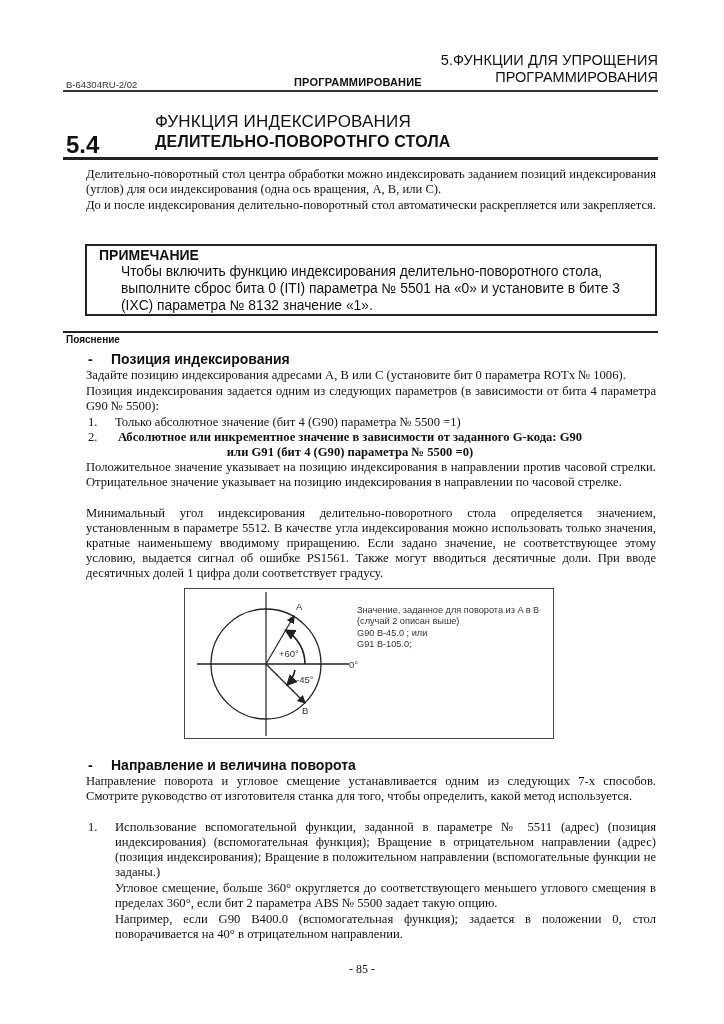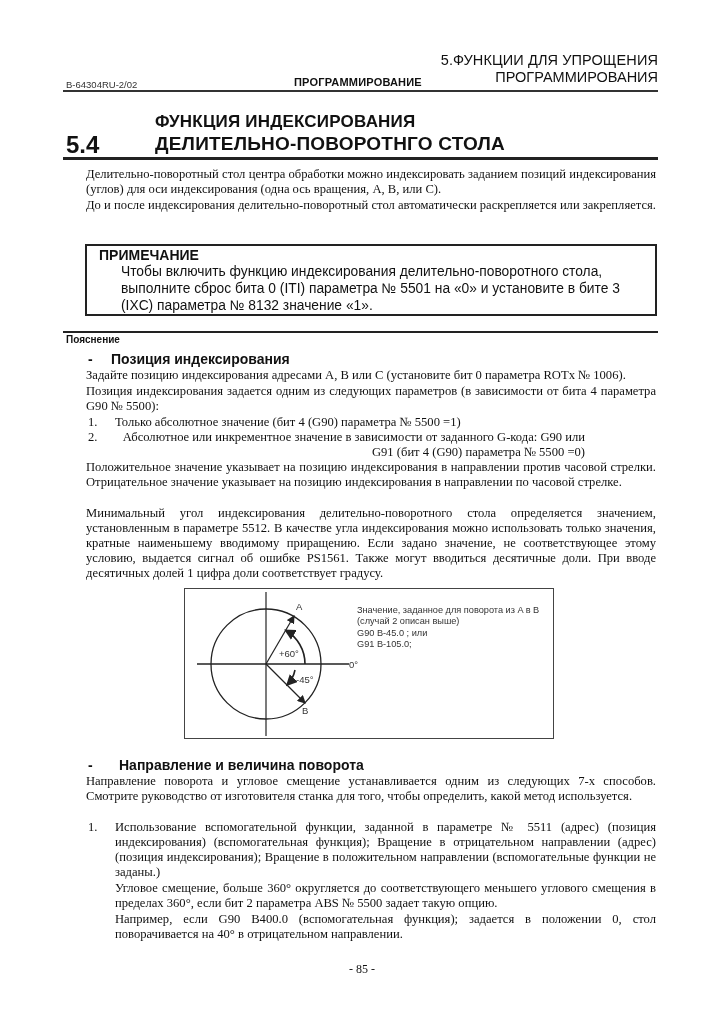--- a/index.html
+++ b/index.html
@@ -10,22 +10,22 @@
 
   
   .hdr-right1 { right: 66px; top: 52px; font-size: 14.5px; letter-spacing: 0.1px; text-align: center; }
   .hdr-right2 { right: 66px; top: 69px; font-size: 14.5px; }
   .hdr-code { left: 66px; top: 79px; font-size: 9.5px; color: #333; }
   .hdr-mid { left: 294px; top: 76px; font-size: 11px; font-weight: bold; letter-spacing: 0.2px; }
   .hdr-rule { left: 63px; top: 90px; width: 595px; height: 2px; background: #333; }
 
   
   .sec-num { left: 66px; top: 107px; font-size: 24px; font-weight: bold; margin-top: 24px; }
-  .sec-title1 { left: 155px; top: 112px; font-size: 17px; font-weight: bold; letter-spacing: 0.2px; text-align: right; }
-  .sec-title2 { left: 155px; top: 133px; font-size: 19px; font-weight: bold; letter-spacing: 0.2px; }
+  .sec-title1 { left: 155px; top: 112px; font-size: 17px; font-weight: normal; letter-spacing: 0.2px; text-align: right; }
+  .sec-title2 { left: 155px; top: 133px; font-size: 16px; font-weight: bold; letter-spacing: 0.2px; }
   .sec-rule { left: 63px; top: 157px; width: 595px; height: 3px; background: #222; }
 
   
   .para { left: 86px; width: 570px; font-size: 12.6px; line-height: 15px; text-align: justify; }
 
   
   .note-box { left: 85px; top: 244px; width: 568px; height: 68px; border: 2px solid #222; }
   .note-title { left: 99px; top: 247px; font-size: 14px; font-weight: bold; }
   .note-text { left: 121px; top: 263px; width: 530px; font-size: 13.8px; line-height: 17px; }
 
@@ -70,21 +70,21 @@
 <div class="abs sans expl-title">Пояснение</div>
 
 <div class="abs sans sub-dash" style="left:88px; top:351px;">-</div>
 <div class="abs sans sub-title" style="left:111px; top:351px;">Позиция индексирования</div>
 <div class="abs serif para" style="top:368px;">Задайте позицию индексирования адресами A, B или C (установите бит 0 параметра ROTx № 1006).</div>
 <div class="abs serif para" style="top:384px;">Позиция индексирования задается одним из следующих параметров (в зависимости от бита 4 параметра G90 № 5500):</div>
 
 <div class="abs serif list-num" style="top:415px;">1.</div>
 <div class="abs serif list-text" style="top:415px;">Только абсолютное значение (бит 4 (G90) параметра № 5500 =1)</div>
 <div class="abs serif list-num" style="top:430px;">2.</div>
-<div class="abs serif list-text" style="top:430px; text-align:right; width:470px;">Абсолютное или инкрементное значение в зависимости от заданного G-кода: G90 или G91 (бит 4 (G90) параметра № 5500 =0)</div>
+<div class="abs serif list-text" style="top:430px; text-align:center; width:470px;font-weight:bold;">Абсолютное или инкрементное значение в зависимости от заданного G-кода: G90 или G91 (бит 4 (G90) параметра № 5500 =0)</div>
 
 <div class="abs serif para" style="top:460px;">Положительное значение указывает на позицию индексирования в направлении против часовой стрелки. Отрицательное значение указывает на позицию индексирования в направлении по часовой стрелке.</div>
 <div class="abs serif para" style="top:506px;">Минимальный угол индексирования делительно-поворотного стола определяется значением, установленным в параметре 5512. В качестве угла индексирования можно использовать только значения, кратные наименьшему вводимому приращению. Если задано значение, не соответствующее этому условию, выдается сигнал об ошибке PS1561. Также могут вводиться десятичные доли. При вводе десятичных долей 1 цифра доли соответствует градусу.</div>
 
 <div class="abs fig-box"></div>
 <svg class="abs fig-svg" width="370" height="151" viewBox="0 0 370 151">
   <defs>
     <marker id="arr" markerWidth="7" markerHeight="7" refX="6" refY="3.5" orient="auto">
       <path d="M0,0 L7,3.5 L0,7 z" fill="#222"></path>
     </marker>
@@ -109,21 +109,21 @@
 <div class="abs sans" style="left:279px; top:648px; font-size:9.5px; color:#333;">+60°</div>
 <div class="abs sans" style="left:296px; top:674px; font-size:9.5px; color:#333;">-45°</div>
 <div class="abs sans fig-caption">
   <div>Значение, заданное для поворота из A в B</div>
   <div>(случай 2 описан выше)</div>
   <div>G90 B-45.0 ; или</div>
   <div>G91 B-105.0;</div>
 </div>
 
 <div class="abs sans sub-dash" style="left:88px; top:757px;">-</div>
-<div class="abs sans sub-title" style="left:111px; top:757px;margin-left:8px;">Направление и величина поворота</div>
+<div class="abs sans sub-title" style="left:111px; top:757px;">Направление и величина поворота</div>
 <div class="abs serif para" style="top:774px;">Направление поворота и угловое смещение устанавливается одним из следующих 7-х способов. Смотрите руководство от изготовителя станка для того, чтобы определить, какой метод используется.</div>
 
 <div class="abs serif list-num" style="top:820px;">1.</div>
 <div class="abs serif list-text" style="top:820px;">Использование вспомогательной функции, заданной в параметре № 5511 (адрес) (позиция индексирования) (вспомогательная функция); Вращение в отрицательном направлении (адрес) (позиция индексирования); Вращение в положительном направлении (вспомогательные функции не заданы.)</div>
 <div class="abs serif list-text" style="top:881px;">Угловое смещение, больше 360° округляется до соответствующего меньшего углового смещения в пределах 360°, если бит 2 параметра ABS № 5500 задает такую опцию.</div>
 <div class="abs serif list-text" style="top:912px;">Например, если G90 B400.0 (вспомогательная функция); задается в положении 0, стол поворачивается на 40° в отрицательном направлении.</div>
 
 <div class="abs serif page-num">- 85 -</div>
 
 </body></html>

